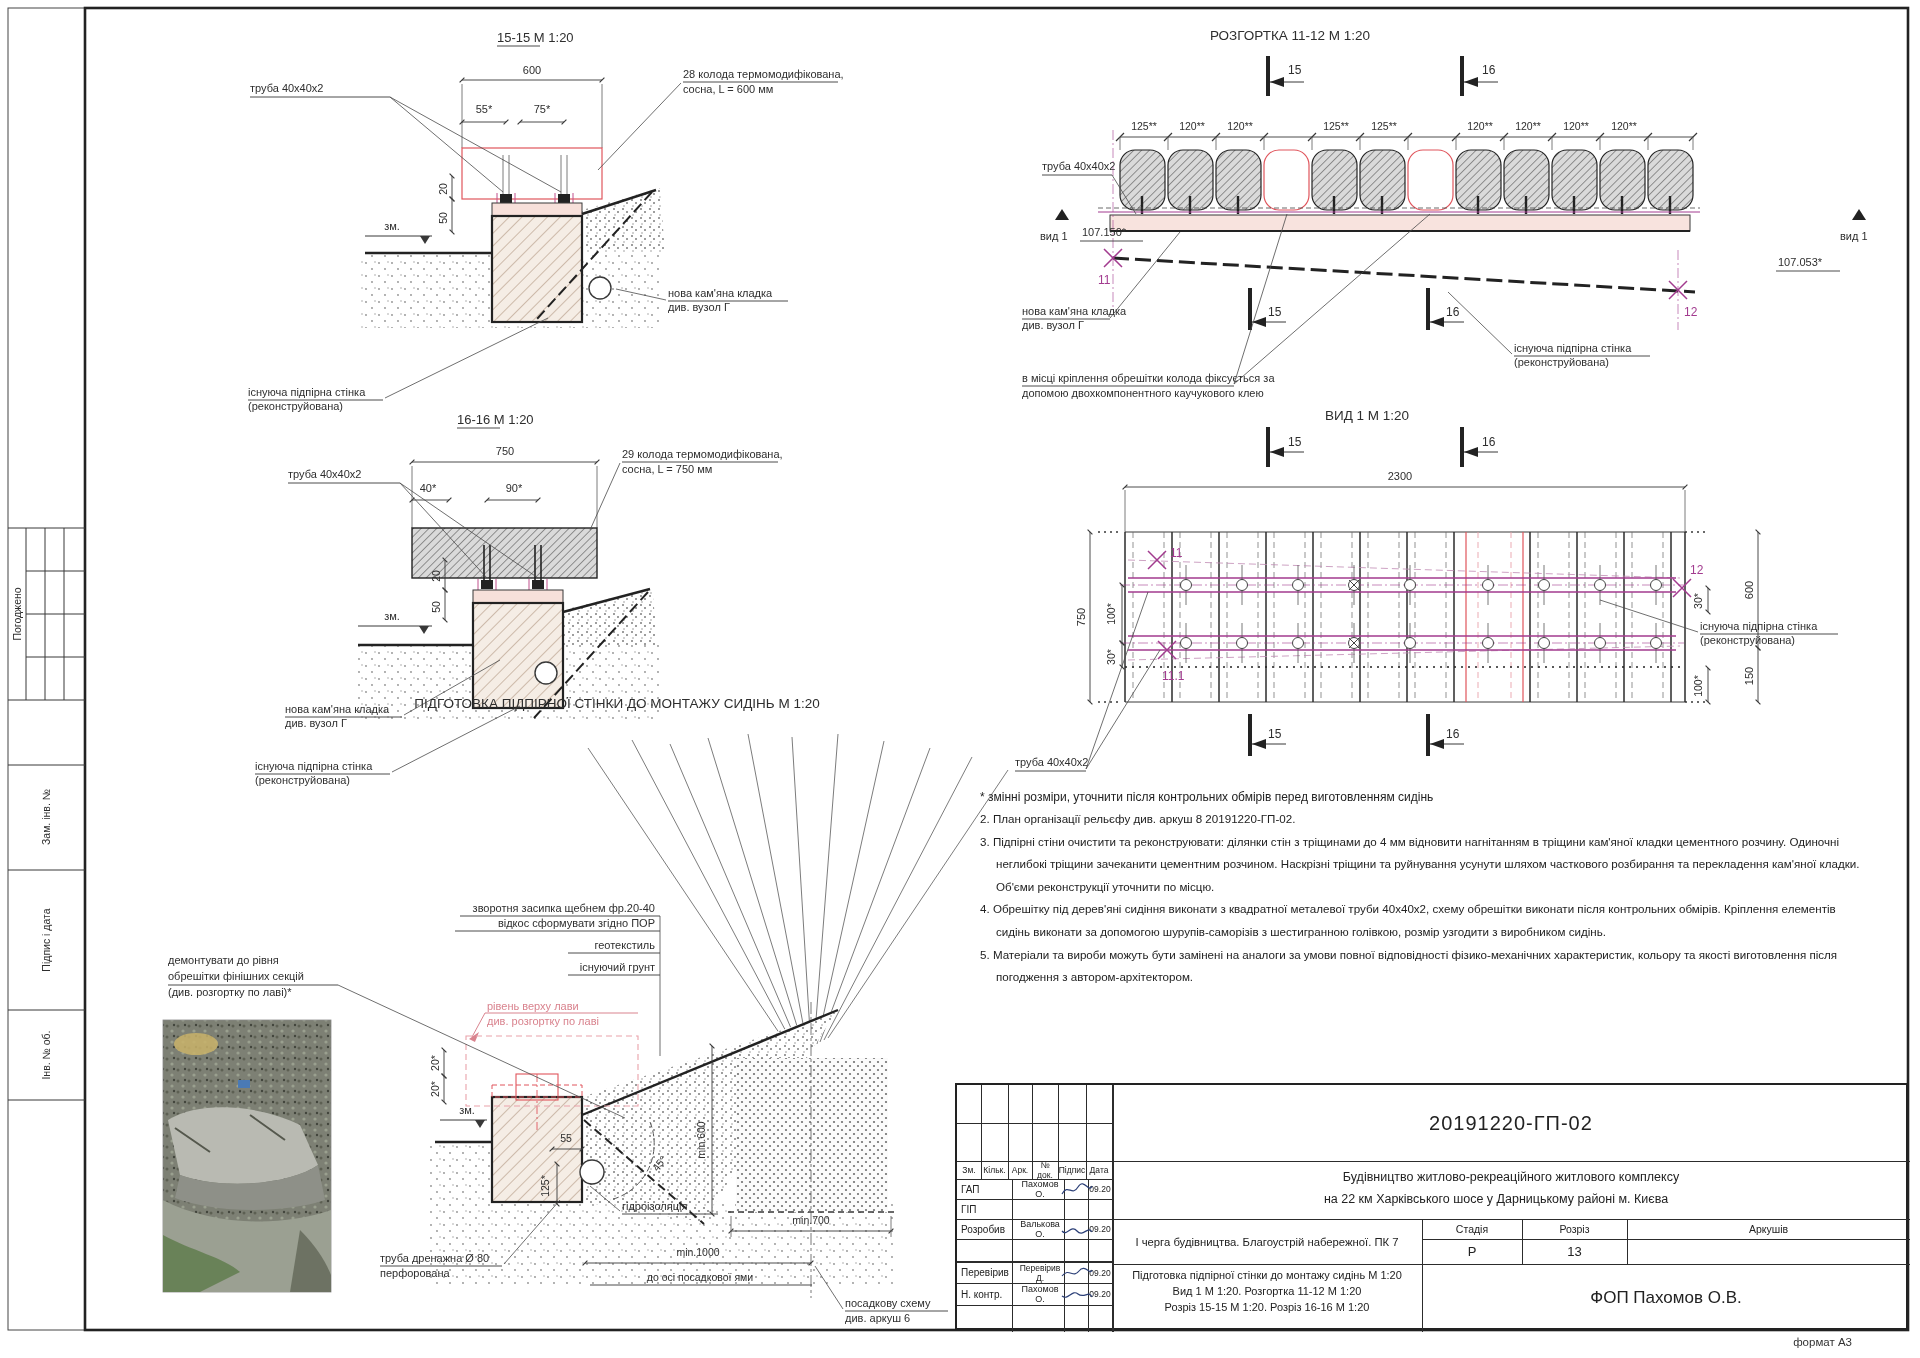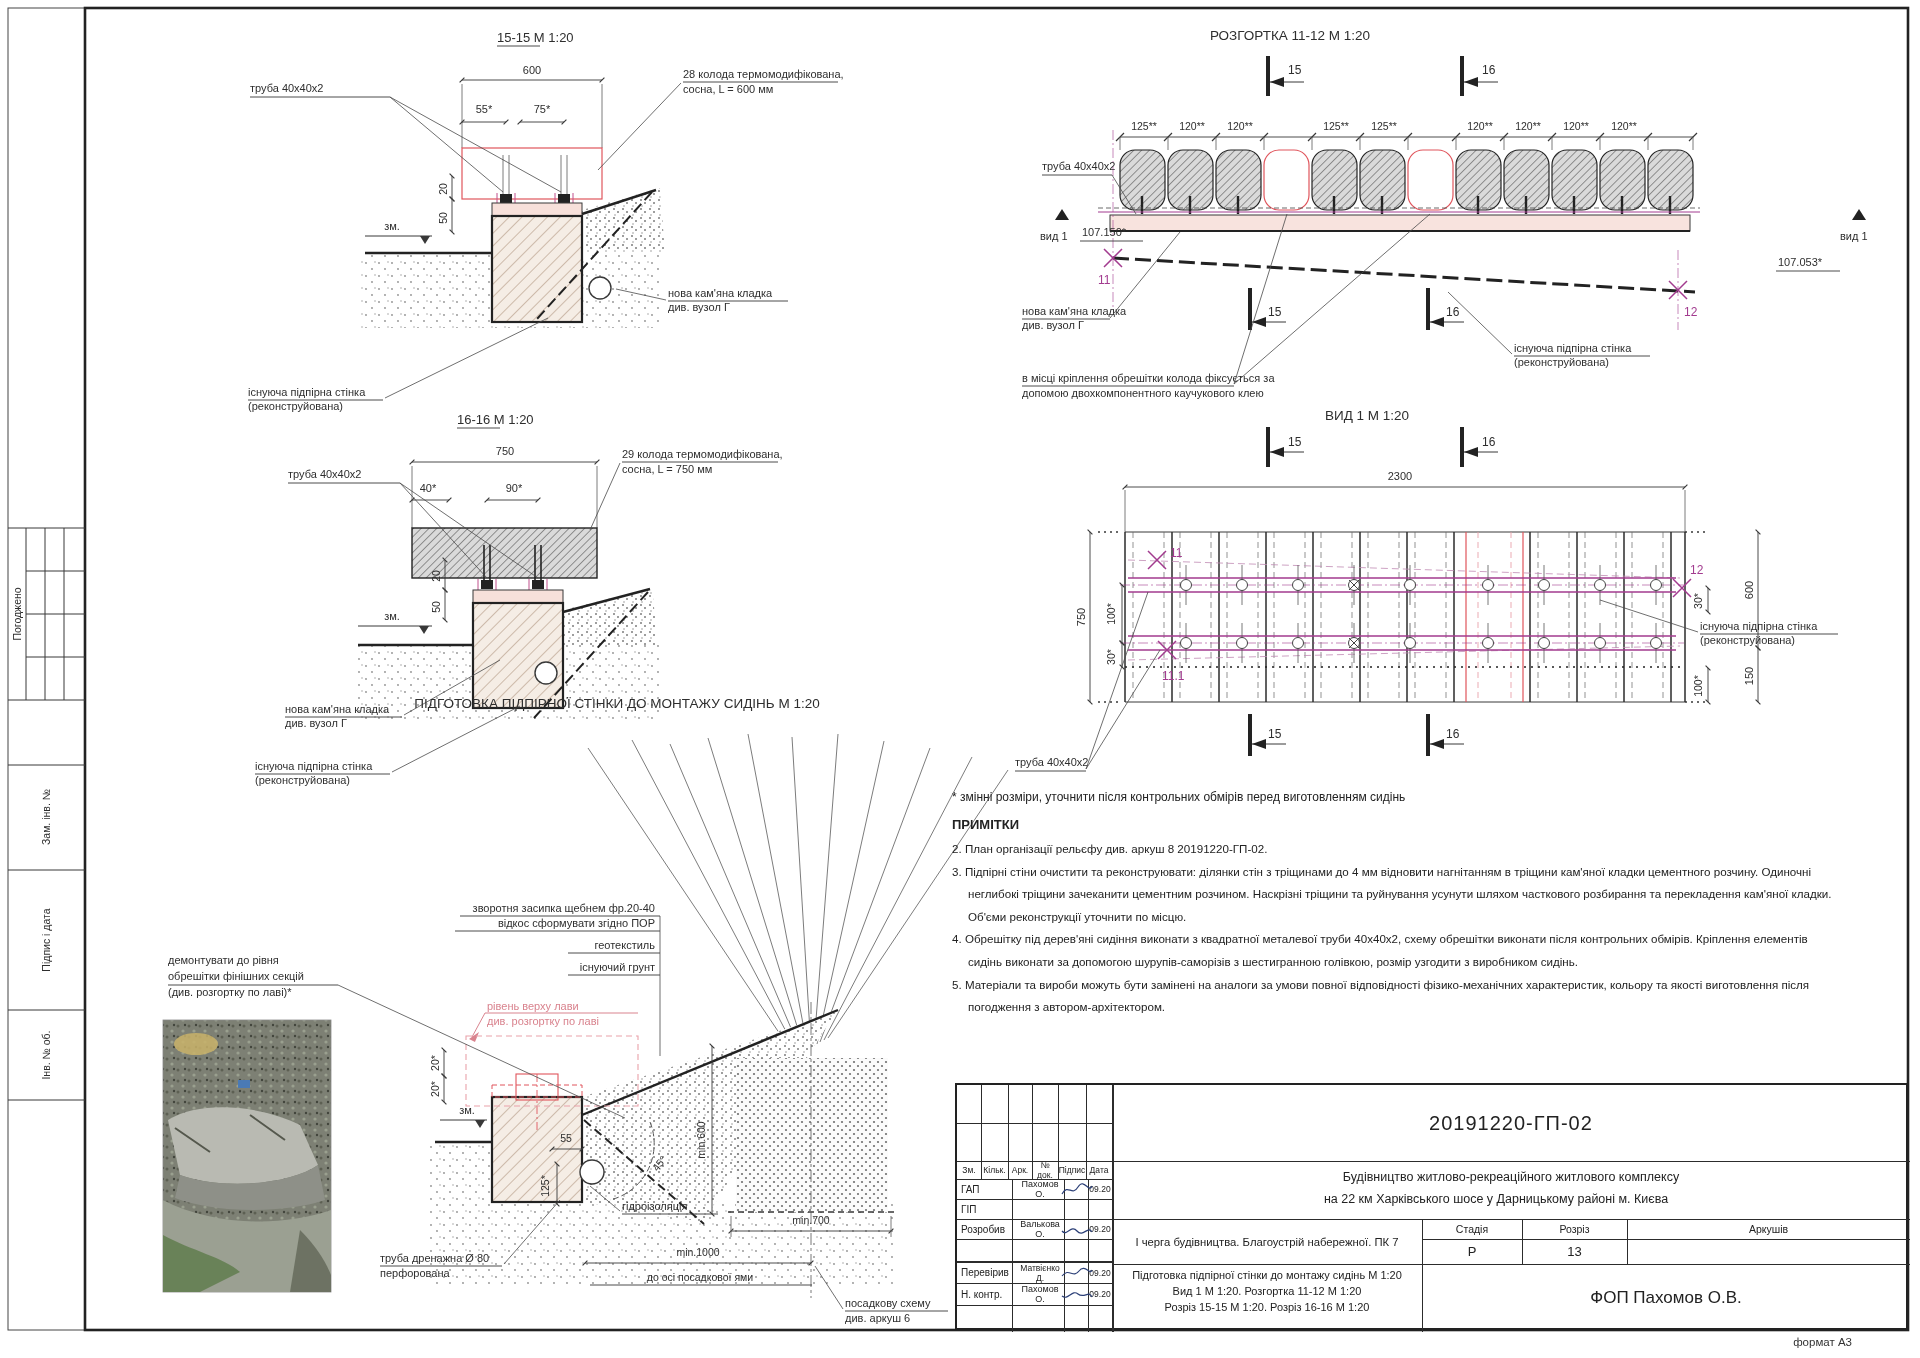--- a/index.html
+++ b/index.html
@@ -9,21 +9,21 @@
   .t10{font-size:10.5px}.t11{font-size:11px}.t12{font-size:12px}.t13{font-size:13px}.t14{font-size:13.5px}
   .mid{text-anchor:middle}.end{text-anchor:end}
   .mag{fill:#a23b8f}.pinkt{fill:#d9838e}
   .ln{stroke:#383838;stroke-width:1;fill:none}
   .lt{stroke:#5a5a5a;stroke-width:.8;fill:none}
   .lw{stroke:#222;stroke-width:2.4;fill:none}
   .dim{stroke:#383838;stroke-width:.9;fill:none}
   .ul{stroke:#383838;stroke-width:.9}
   .ld{stroke:#4a4a4a;stroke-width:.8;fill:none}
   .magl{stroke:#a23b8f;fill:none}
-  .notes{color:#222;}
+  .notes{color:#222;margin-left:28px;}
   .notes .star{font-size:12px;line-height:22px;}
   .notes .hd{font-size:13px;font-weight:bold;line-height:26px;margin-top:4px;}
   .notes .it{font-size:11.6px;line-height:22.6px;padding-left:16px;text-indent:-16px;}
   .tb{position:absolute;left:955px;top:1083px;width:953px;height:247px;border:2px solid #222;box-sizing:border-box;color:#222;}
   .tb .hline,.tb .vline{position:absolute;background:#2c2c2c;}
   .tb .cell{position:absolute;display:flex;align-items:center;justify-content:center;text-align:center;}
   .tb .cl{justify-content:flex-start;padding-left:4px;box-sizing:border-box;}
   .fmt{font-size:11.5px;color:#333;}
 </style>
 </head>
@@ -505,21 +505,20 @@
 
     <text class="t11" x="1700" y="630">існуюча підпірна стінка</text>
     <text class="t11" x="1700" y="644">(реконструйована)</text>
     <line class="ul" x1="1700" y1="634" x2="1838" y2="634"></line>
     <path class="ld" d="M1698,632L1600,600"></path>
   </g>
 </svg>
 
 <div class="abs notes" style="left:952px;top:786px;width:888px;">
   <div class="star">* змінні розміри, уточнити після контрольних обмірів перед виготовленням сидінь</div>
-  <div class="hd">ПРИМІТКИ</div>
   <div class="it">2. План організації рельєфу див. аркуш 8 20191220-ГП-02.</div>
   <div class="it">3. Підпірні стіни очистити та реконструювати: ділянки стін з тріщинами до 4 мм відновити нагнітанням в тріщини кам'яної кладки цементного розчину. Одиночні неглибокі тріщини зачеканити цементним розчином. Наскрізні тріщини та руйнування усунути шляхом часткового розбирання та перекладення кам'яної кладки.  Об'єми реконструкції уточнити по місцю.</div>
   <div class="it">4. Обрешітку під дерев'яні сидіння виконати з квадратної металевої труби 40x40x2, схему обрешітки виконати після контрольних обмірів. Кріплення елементів сидінь виконати за допомогою шурупів-саморізів з шестигранною голівкою, розмір узгодити з виробником сидінь.</div>
   <div class="it">5. Матеріали та вироби можуть бути замінені на аналоги за умови повної відповідності фізико-механічних характеристик, кольору та якості виготовлення після погодження з автором-архітектором.</div>
 </div>
 
 <div class="tb">
 
   <div class="vline" style="left:155px;top:0;width:1.6px;height:247px"></div>
   <div class="hline" style="left:0;top:38px;width:155px;height:1px"></div>
@@ -554,21 +553,21 @@
   <div class="cell" style="left:129px;top:76px;width:26px;height:18px;font-size:8.5px">Дата</div>
 
   <div class="cell cl" style="left:0;top:94px;width:55px;height:20px;font-size:10px">ГАП</div>
   <div class="cell cl" style="left:55px;top:94px;width:52px;height:20px;font-size:9px">Пахомов О.</div>
   <div class="cell" style="left:131px;top:94px;width:24px;height:20px;font-size:8.5px">09.20</div>
   <div class="cell cl" style="left:0;top:114px;width:55px;height:20px;font-size:10px">ГІП</div>
   <div class="cell cl" style="left:0;top:134px;width:55px;height:20px;font-size:10px">Розробив</div>
   <div class="cell cl" style="left:55px;top:134px;width:52px;height:20px;font-size:9px">Валькова О.</div>
   <div class="cell" style="left:131px;top:134px;width:24px;height:20px;font-size:8.5px">09.20</div>
   <div class="cell cl" style="left:0;top:177px;width:55px;height:21px;font-size:10px">Перевірив</div>
-  <div class="cell cl" style="left:55px;top:177px;width:52px;height:21px;font-size:8.5px">Матвієнко Д.</div>
+  <div class="cell cl" style="left:55px;top:177px;width:52px;height:21px;font-size:8.5px">Перевірив Д.</div>
   <div class="cell" style="left:131px;top:177px;width:24px;height:21px;font-size:8.5px">09.20</div>
   <div class="cell cl" style="left:0;top:198px;width:55px;height:22px;font-size:10px">Н. контр.</div>
   <div class="cell cl" style="left:55px;top:198px;width:52px;height:22px;font-size:9px">Пахомов О.</div>
   <div class="cell" style="left:131px;top:198px;width:24px;height:22px;font-size:8.5px">09.20</div>
 
   <svg class="abs" style="left:103px;top:96px" width="34" height="18">
         <path d="M2,13 C8,2 12,16 18,6 S29,13 32,5" stroke="#2b3f77" stroke-width="1.2" fill="none"></path>
       </svg>
   <svg class="abs" style="left:103px;top:136px" width="34" height="18">
         <path d="M2,10 C7,16 11,3 17,10 S28,4 32,11" stroke="#2b3f77" stroke-width="1.2" fill="none"></path>

